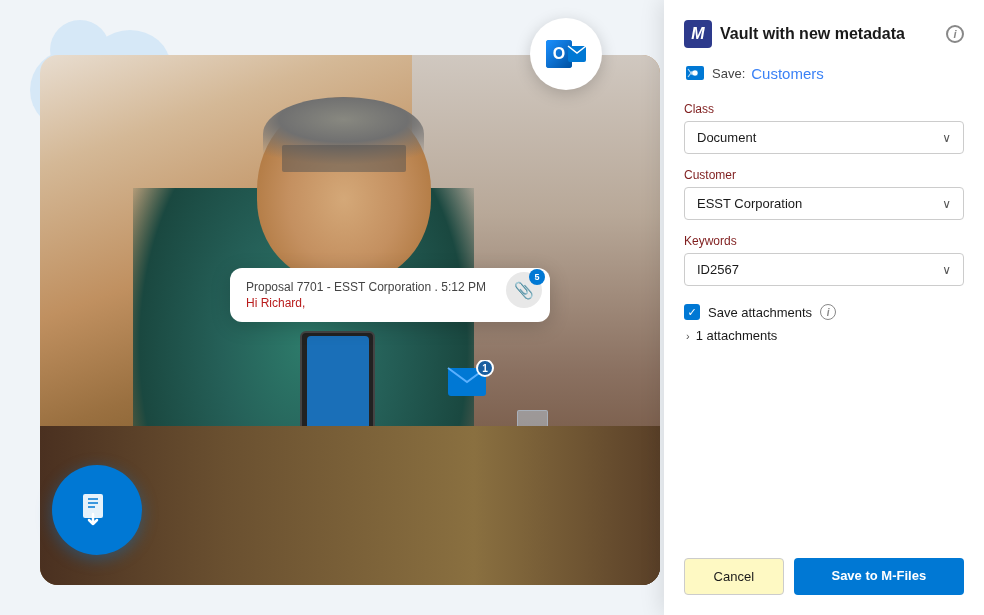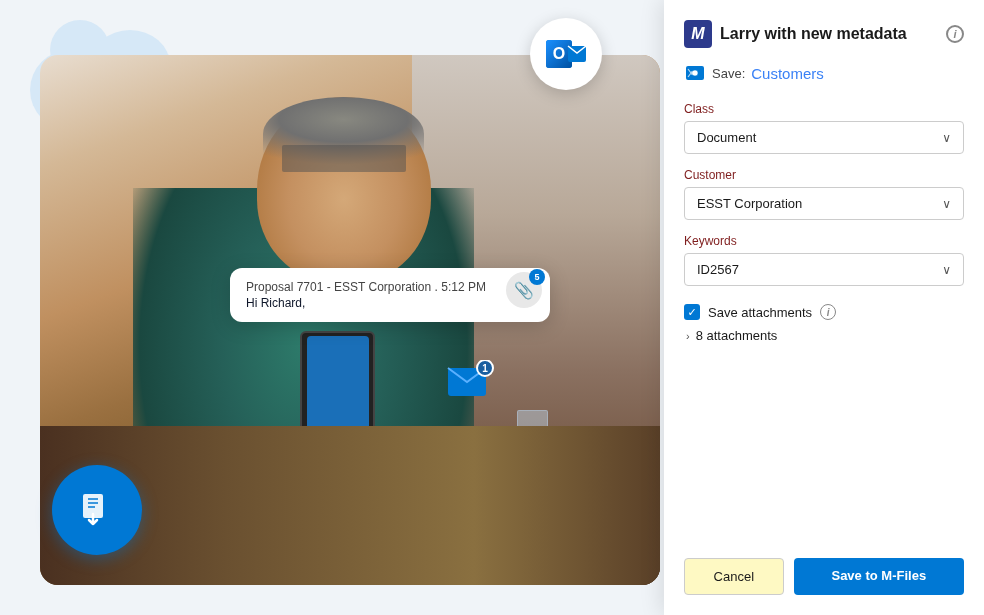--- a/index.html
+++ b/index.html
@@ -81,21 +81,21 @@
       color: #1a1a1a;
       margin-bottom: 3px;
     }
     .email-popup-subject {
       font-size: 12px;
       color: #444;
       margin-bottom: 2px;
     }
     .email-popup-preview {
       font-size: 12px;
-      color: #0f172a;
+      color: #b91c1c;
     }
 
     
     .envelope-badge {
       position: absolute;
       top: 360px;
       left: 445px;
       width: 50px;
       height: 40px;
       z-index: 10;
@@ -423,21 +423,21 @@
     </svg>
   </div>
 </div>
 
 <div class="right-panel">
 
   <div class="panel-header">
     <div class="m-logo">
       <span>M</span>
     </div>
-    <div class="panel-title">Larry with new metadata</div>
+    <div class="panel-title">Vault with new metadata</div>
     <div class="info-icon">i</div>
   </div>
 
   <div class="vault-row">
     <svg class="vault-icon" viewBox="0 0 22 22" fill="none">
       <rect x="2" y="4" width="18" height="14" rx="2" fill="#0078d4"></rect>
       <circle cx="11" cy="11" r="3" fill="white" stroke="#0078d4" stroke-width="0.5"></circle>
       <rect x="7" y="9" width="2" height="4" rx="1" fill="white" opacity="0.6"></rect>
       <path d="M4 7 L7 11 L4 15" stroke="white" stroke-width="1.2" fill="none" opacity="0.7"></path>
     </svg>
@@ -470,20 +470,20 @@
   </div>
 
   <div class="attachments-row">
     <div class="checkbox">✓</div>
     <span class="attachments-label">Save attachments</span>
     <div class="attach-info-icon">i</div>
   </div>
 
   <div class="attachments-count-row">
     <span class="chevron-right">›</span>
-    <span class="attachments-count-label">8 attachments</span>
+    <span class="attachments-count-label">1 attachments</span>
   </div>
 
   <div class="button-row">
     <div class="btn-cancel">Cancel</div>
     <div class="btn-save">Save to M-Files</div>
   </div>
 </div>
 
 </body></html>

